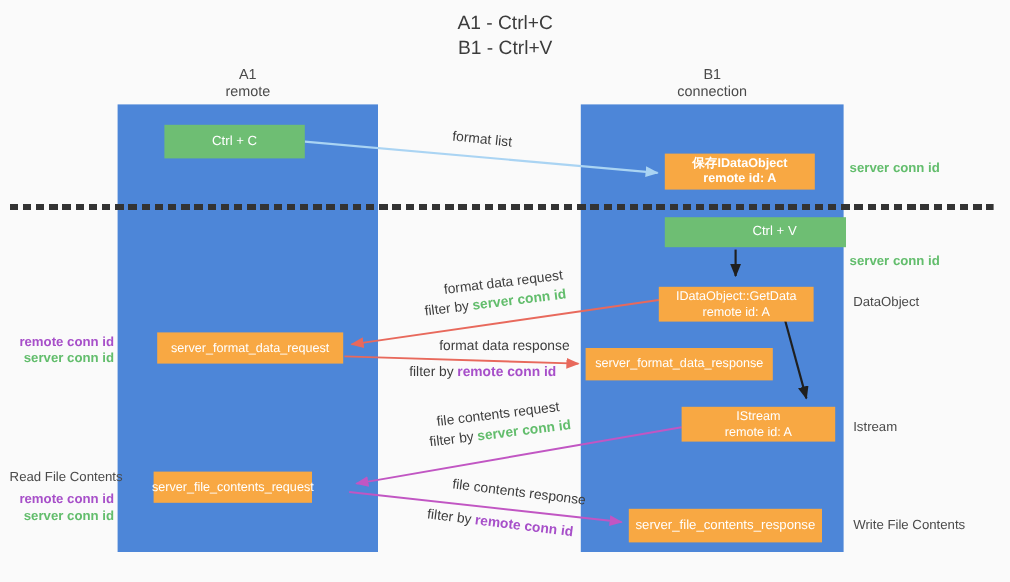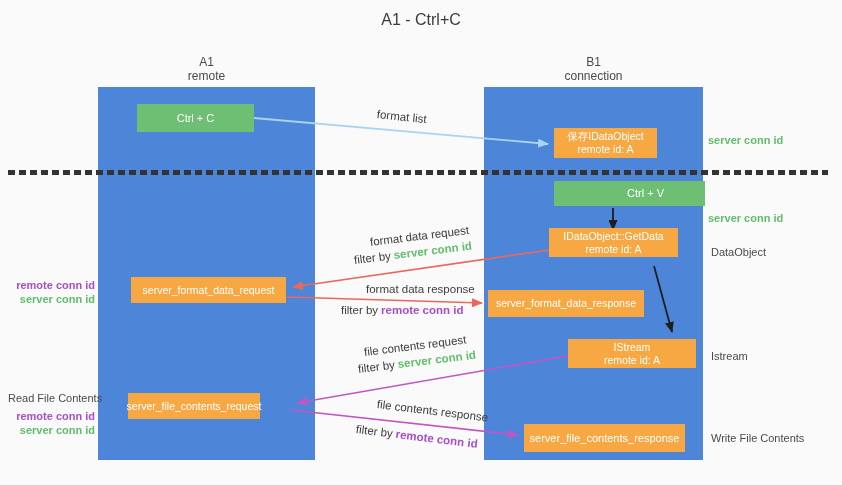--- a/index.html
+++ b/index.html
@@ -29,23 +29,23 @@
     background:repeating-linear-gradient(to right,#333 0 7px,transparent 7px 11px);
   }
   
   .node{
     z-index:3;display:flex;flex-direction:column;align-items:center;justify-content:center;
     color:#fff;font-size:11px;line-height:13px;text-align:center;white-space:nowrap;
   }
   .green{background:#6ebe73;}
   .orange{background:#f8a843;}
   .b-ctrl-c{left:137px;top:104px;width:117px;height:28px;}
-  .b-save{left:554px;top:128px;width:103px;height:30px;font-size:10.5px;}
+  .b-save{left:554px;top:128px;width:125px;height:30px;font-size:10.5px;font-weight:bold;}
   .b-ctrl-v{left:554px;top:181px;width:119px;height:25px;padding-left:32px;}
-  .b-getdata{left:549px;top:228px;width:129px;height:29px;font-size:10.5px;}
+  .b-getdata{left:549px;top:239px;width:129px;height:29px;font-size:10.5px;}
   .b-fmt-req{left:131px;top:277px;width:155px;height:26px;font-size:10.5px;}
   .b-fmt-resp{left:488px;top:290px;width:156px;height:27px;font-size:10.5px;}
   .b-istream{left:568px;top:339px;width:128px;height:29px;font-size:10.5px;}
   .b-file-req{left:128px;top:393px;width:132px;height:26px;font-size:10.5px;}
   .b-file-resp{left:524px;top:424px;width:161px;height:28px;font-size:11px;}
   
   svg.arrows{left:0;top:0;z-index:2;}
   
   .flow-label{z-index:5;font-size:11.5px;color:#3d3d3d;white-space:nowrap;transform-origin:left center;}
   .accent-green{color:#62bd6c;font-weight:bold;}
@@ -64,20 +64,21 @@
   .side-label{z-index:5;font-size:11px;line-height:14px;white-space:nowrap;}
   .sl-gray{color:#4a4a4a;}
   .sl-right{left:708px;}
   .left-stack{left:0;width:95px;text-align:right;z-index:5;font-size:11px;line-height:14px;font-weight:bold;white-space:nowrap;}
 </style>
 </head>
 <body>
 
 <div class="abs main-title">
   <div>A1 - Ctrl+C</div>
+  <div>B1 - Ctrl+V</div>
 </div>
 
 <div class="abs col-header col-header-a1">
   <div>A1</div>
   <div>remote</div>
 </div>
 <div class="abs col-header col-header-b1">
   <div>B1</div>
   <div>connection</div>
 </div>

